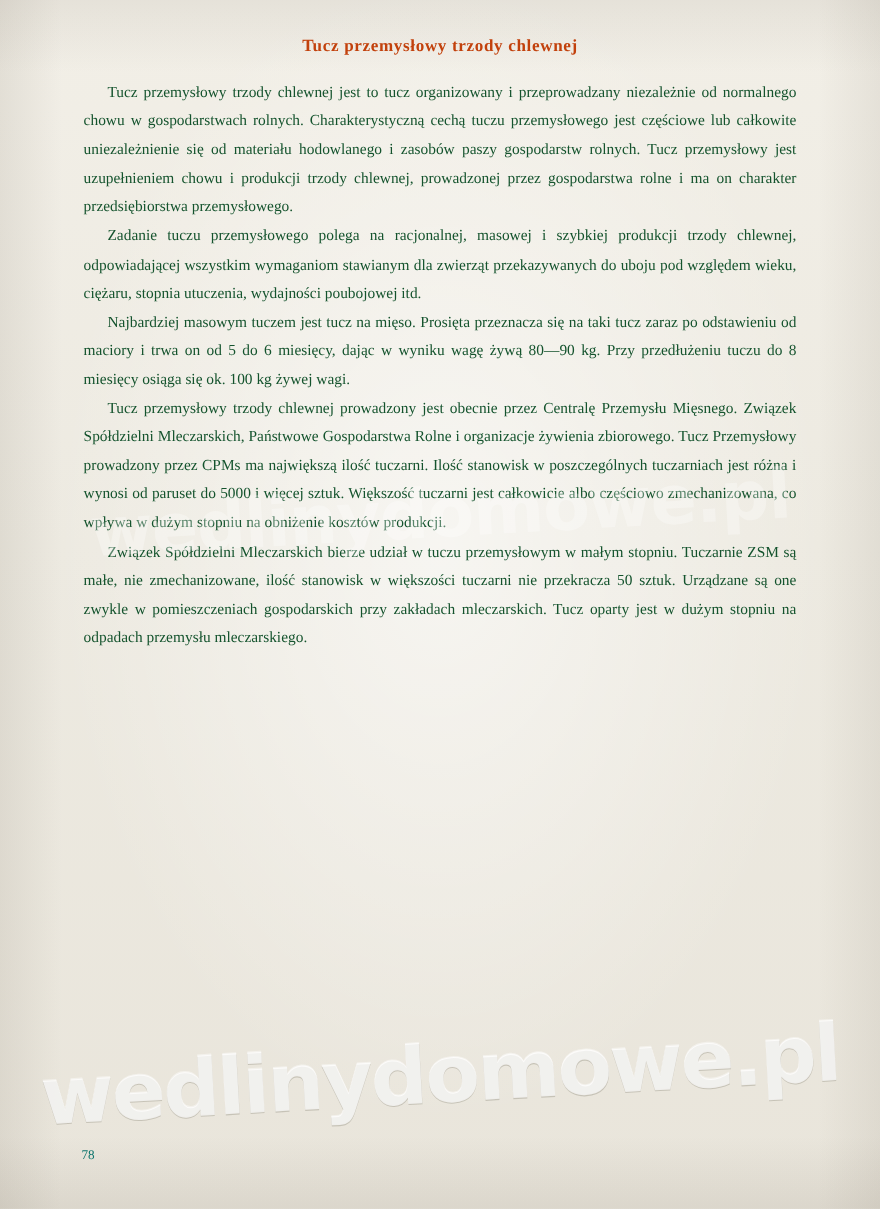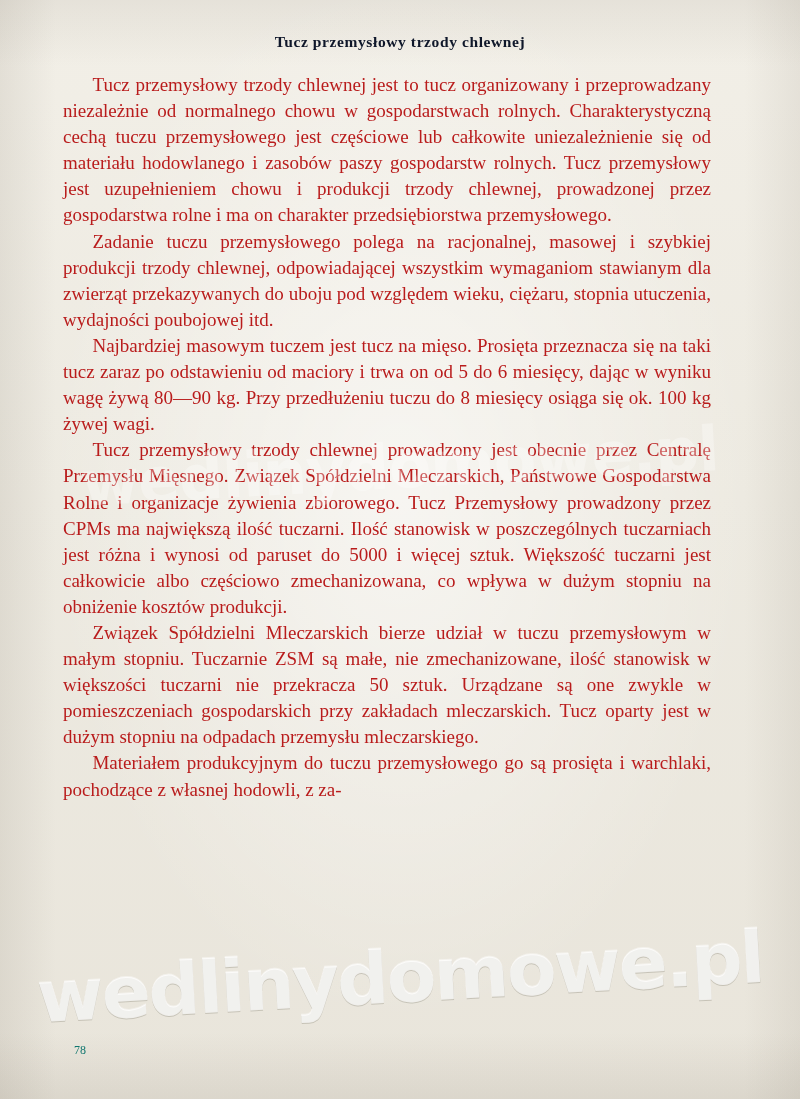--- a/index.html
+++ b/index.html
@@ -41,31 +41,31 @@
   .running-head {
     position: absolute;
     top: 33px;
     left: 0;
     width: 800px;
     text-align: center;
     font-family: "Liberation Serif", serif;
     font-weight: bold;
     font-size: 15.5px;
     letter-spacing: 0.6px;
-    color: #0f172a;
+    color: #c2410c;
   }
 
   .body-text {
     position: absolute;
     top: 72px;
-    left: 63px;
+    left: 76px;
     width: 648px;
-    font-size: 19px;
+    font-size: 14px;
     line-height: 26.1px;
-    color: #b91c1c;
+    color: #14532d;
     text-align: justify;
     text-justify: inter-word;
     hyphens: manual;
   }
   .body-text p {
     margin: 0;
     text-indent: 1.55em;
   }
 
   .folio {
@@ -123,21 +123,20 @@
 <div class="content">
 
   <div class="running-head">Tucz przemysłowy trzody chlewnej</div>
 
   <div class="body-text">
     <p>Tucz przemysłowy trzody chlewnej jest to tucz organizowany i przeprowadzany niezależnie od normalnego chowu w gospodarstwach rolnych. Charakterystyczną cechą tuczu przemysłowego jest częściowe lub całkowite uniezależnienie się od materiału hodowlanego i zasobów paszy gospodarstw rolnych. Tucz przemysłowy jest uzupełnieniem chowu i produkcji trzody chlewnej, prowadzonej przez gospodarstwa rolne i ma on charakter przedsiębiorstwa przemysłowego.</p>
     <p>Zadanie tuczu przemysłowego polega na racjonalnej, masowej i szybkiej produkcji trzody chlewnej, odpowiadającej wszystkim wymaganiom stawianym dla zwierząt przekazywanych do uboju pod względem wieku, ciężaru, stopnia utuczenia, wydajności poubojowej itd.</p>
     <p>Najbardziej masowym tuczem jest tucz na mięso. Prosięta przeznacza się na taki tucz zaraz po odstawieniu od maciory i trwa on od 5 do 6 miesięcy, dając w wyniku wagę żywą 80—90 kg. Przy przedłużeniu tuczu do 8 miesięcy osiąga się ok. 100 kg żywej wagi.</p>
     <p>Tucz przemysłowy trzody chlewnej prowadzony jest obecnie przez Centralę Przemysłu Mięsnego. Związek Spółdzielni Mleczarskich, Państwowe Gospodarstwa Rolne i organizacje żywienia zbiorowego. Tucz Przemysłowy prowadzony przez CPMs ma największą ilość tuczarni. Ilość stanowisk w poszczególnych tuczarniach jest różna i wynosi od paruset do 5000 i więcej sztuk. Większość tuczarni jest całkowicie albo częściowo zmechanizowana, co wpływa w dużym stopniu na obniżenie kosztów produkcji.</p>
     <p>Związek Spółdzielni Mleczarskich bierze udział w tuczu przemysłowym w małym stopniu. Tuczarnie ZSM są małe, nie zmechanizowane, ilość stanowisk w większości tuczarni nie przekracza 50 sztuk. Urządzane są one zwykle w pomieszczeniach gospodarskich przy zakładach mleczarskich. Tucz oparty jest w dużym stopniu na odpadach przemysłu mleczarskiego.</p>
-    <p>Materiałem produkcyjnym do tuczu przemysłowego go są prosięta i warchlaki, pochodzące z własnej hodowli, z za-</p>
   </div>
 
   <div class="folio">78</div>
 </div>
 
 <div class="watermark">
   <div class="wm-ghost">wedlinydomowe.pl</div>
   <div class="wm-main">wedlinydomowe.pl</div>
 </div>
 

